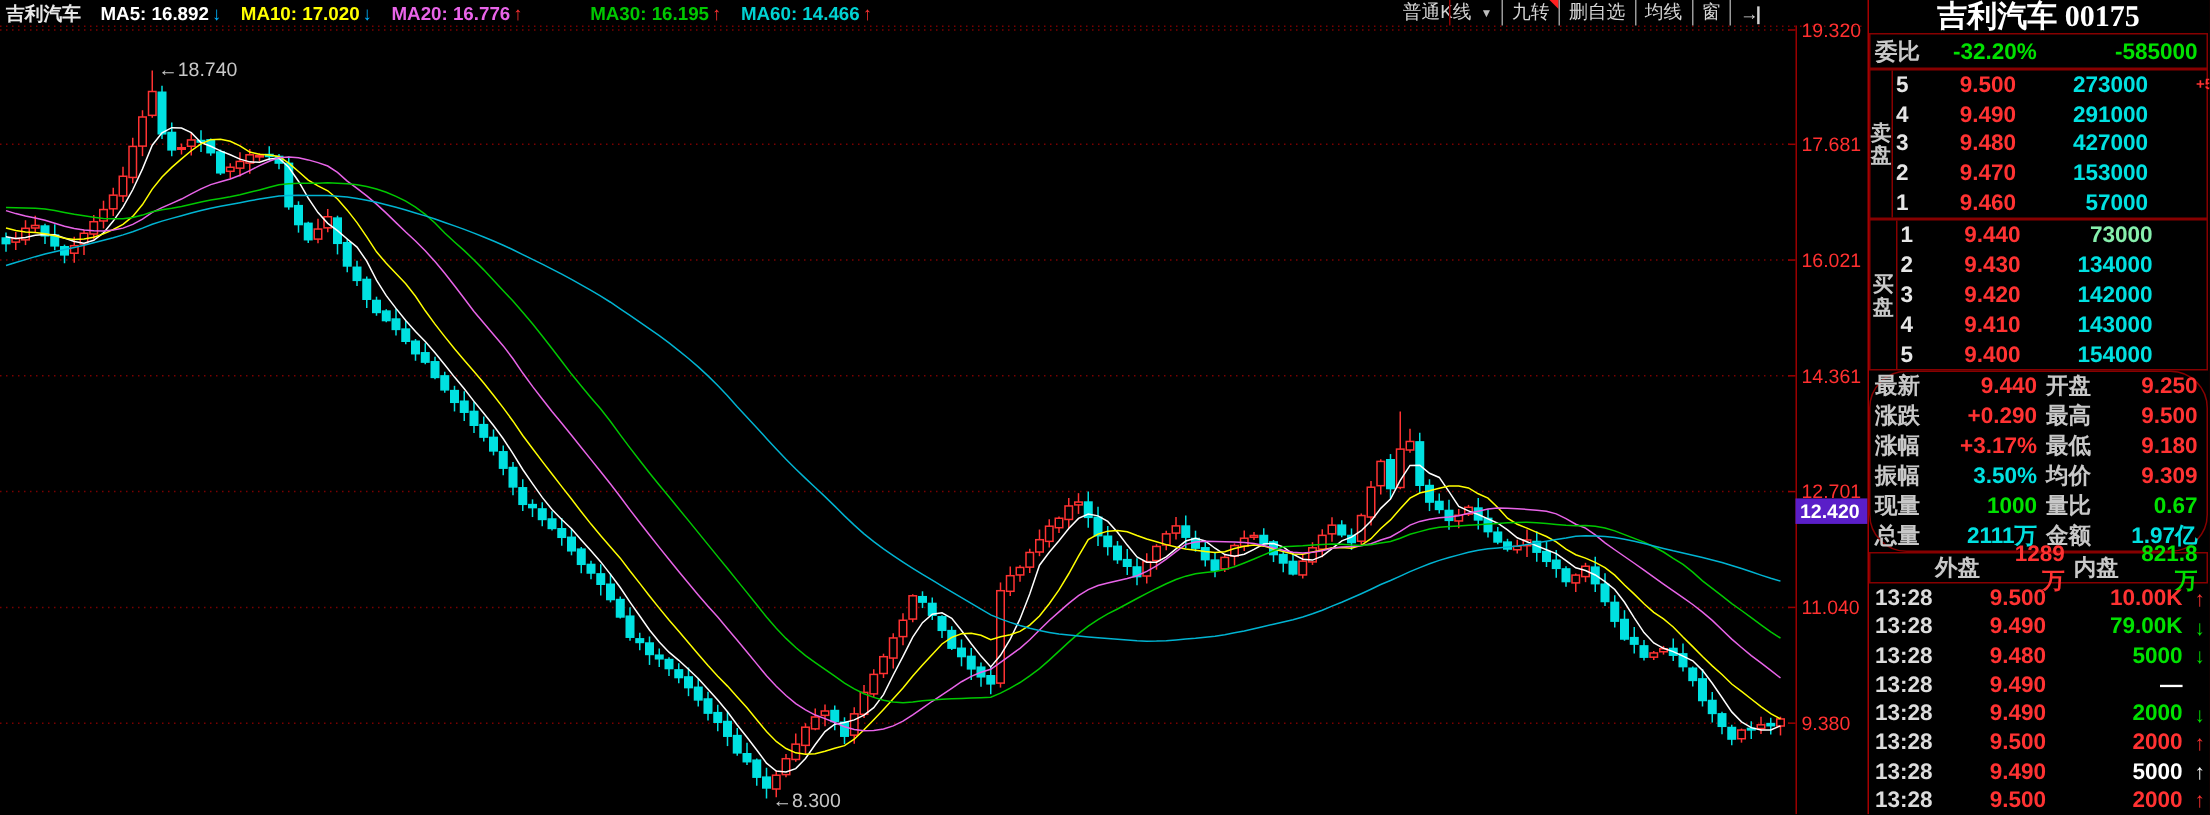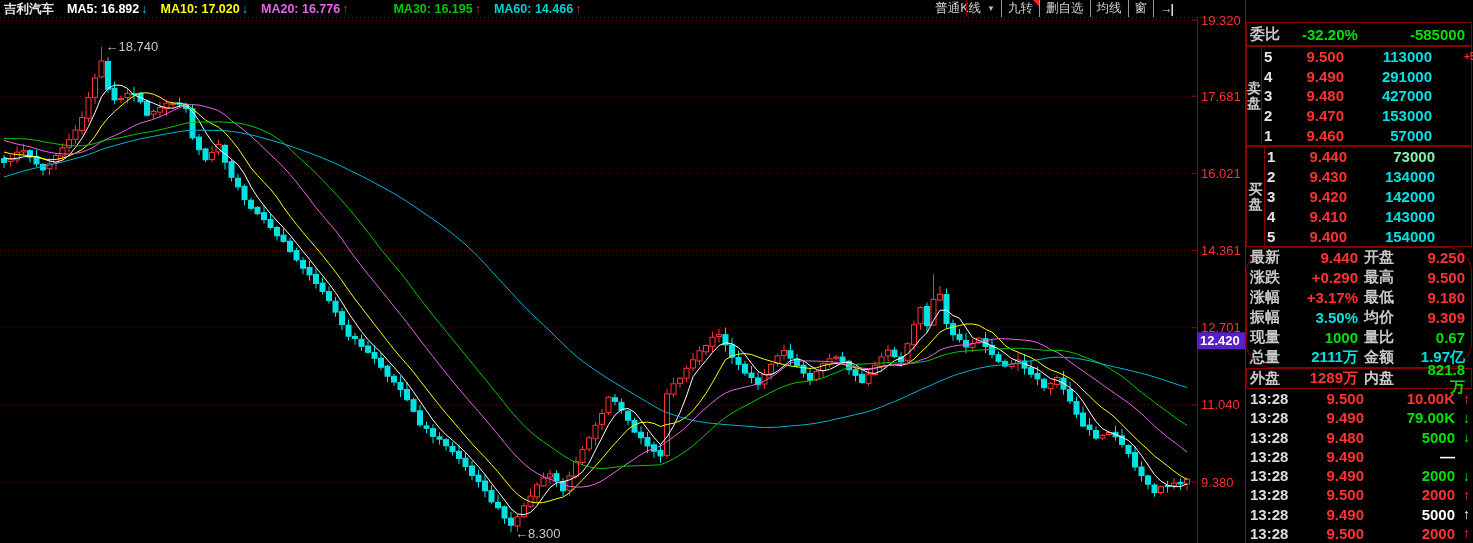--- a/index.html
+++ b/index.html
@@ -47,21 +47,21 @@
   .ord-price{width:62px;text-align:right;}
   .ord-vol{width:88px;text-align:right;}
   .ord-extra{flex:1;text-align:center;font-size:10px;padding-right:1px;padding-left:32px;}
   #stats{top:247px;height:121px;display:flex;flex-direction:column;justify-content:space-around;border-radius:25px;}
   .stat-row{display:flex;align-items:center;height:20px;}
   .stat-l1{width:54px;padding-left:3px;}
   .stat-v1{width:54px;text-align:right;}
   .stat-l2{width:56px;padding-left:6px;}
   .stat-v2{flex:1;text-align:right;padding-right:6px;}
   #inout{top:368px;height:21px;display:flex;align-items:center;}
-  #inout .stat-l1{width:54px;}
+  #inout .stat-l1{width:54px;margin-left:40px;}
   #ticks{position:absolute;left:0;top:389px;width:226px;height:154px;display:flex;
          flex-direction:column;}
   .tick-row{display:flex;align-items:center;height:19.25px;}
   .tick-time{width:58px;padding-left:4px;color:#dcdcdc;}
   .tick-price{width:56px;text-align:right;}
   .tick-vol{flex:1;text-align:right;}
   .tick-arrow{width:15px;text-align:right;padding-right:2px;font-size:14px;}
 </style>
 </head>
 <body>
@@ -506,37 +506,38 @@
         <div class="tb-item tb-collapse">
         <span>→|</span>
       </div>
     </div>
     <div id="tb-vline"></div>
   </div>
 
   <div id="panel-left-border"></div>
   <div id="panel-right-border"></div>
   <div id="panel">
+    <div id="p-title">吉利汽车 00175</div>
 
     <div id="weibi" class="pbox">
       <span class="lbl">委比</span>
       <span id="weibi-pct" style="color: rgb(0, 225, 0);">-32.20%</span>
       <span id="weibi-val" style="color: rgb(0, 225, 0);">-585000</span>
     </div>
 
     <div id="sellbox" class="pbox orderbox">
       <div class="side-strip" id="sell-strip">
           <span>卖</span>
           <span>盘</span>
         </div>
       <div class="order-rows" id="sell-rows">
           <div class="order-row">
             <span class="ord-lv">5</span>
             <span class="ord-price" style="color: rgb(255, 50, 50);">9.500</span>
-            <span class="ord-vol" style="color: rgb(0, 225, 225);">113000</span>
+            <span class="ord-vol" style="color: rgb(0, 225, 225);">273000</span>
             <span class="ord-extra" style="color: rgb(255, 50, 50);">+5000</span>
           </div>
           <div class="order-row">
             <span class="ord-lv">4</span>
             <span class="ord-price" style="color: rgb(255, 50, 50);">9.490</span>
             <span class="ord-vol" style="color: rgb(0, 225, 225);">291000</span>
             <span class="ord-extra" style="color: rgb(255, 50, 50);"></span>
           </div>
           <div class="order-row">
             <span class="ord-lv">3</span>

